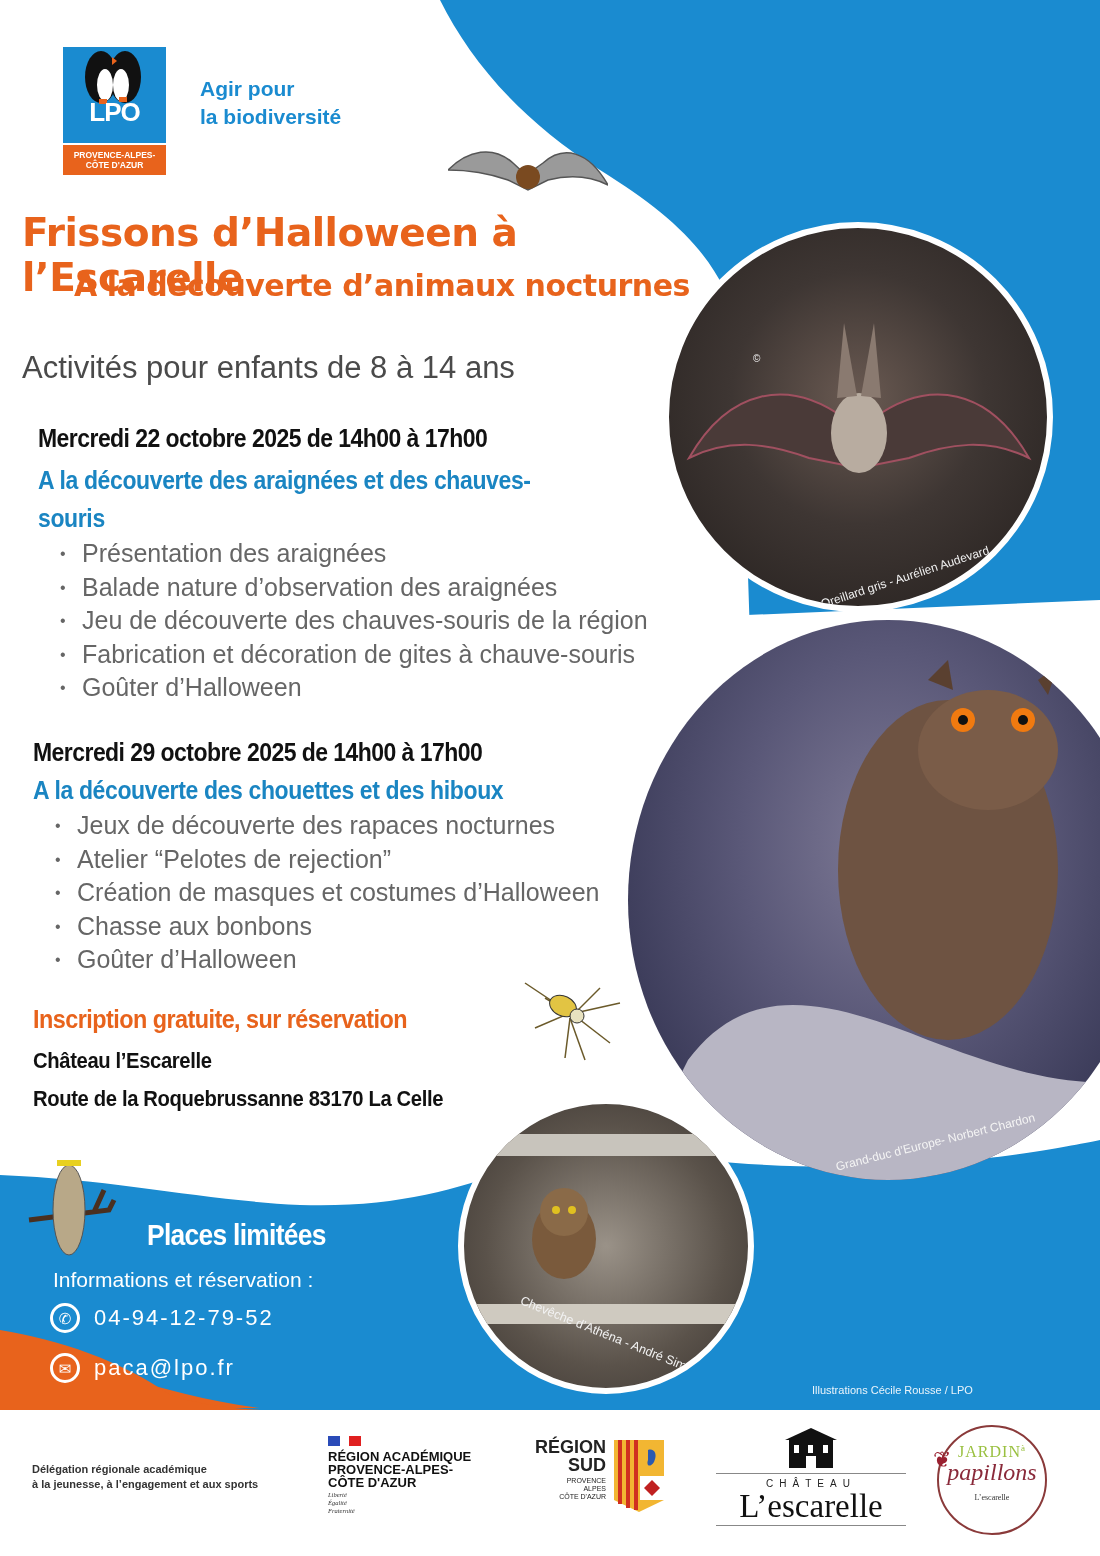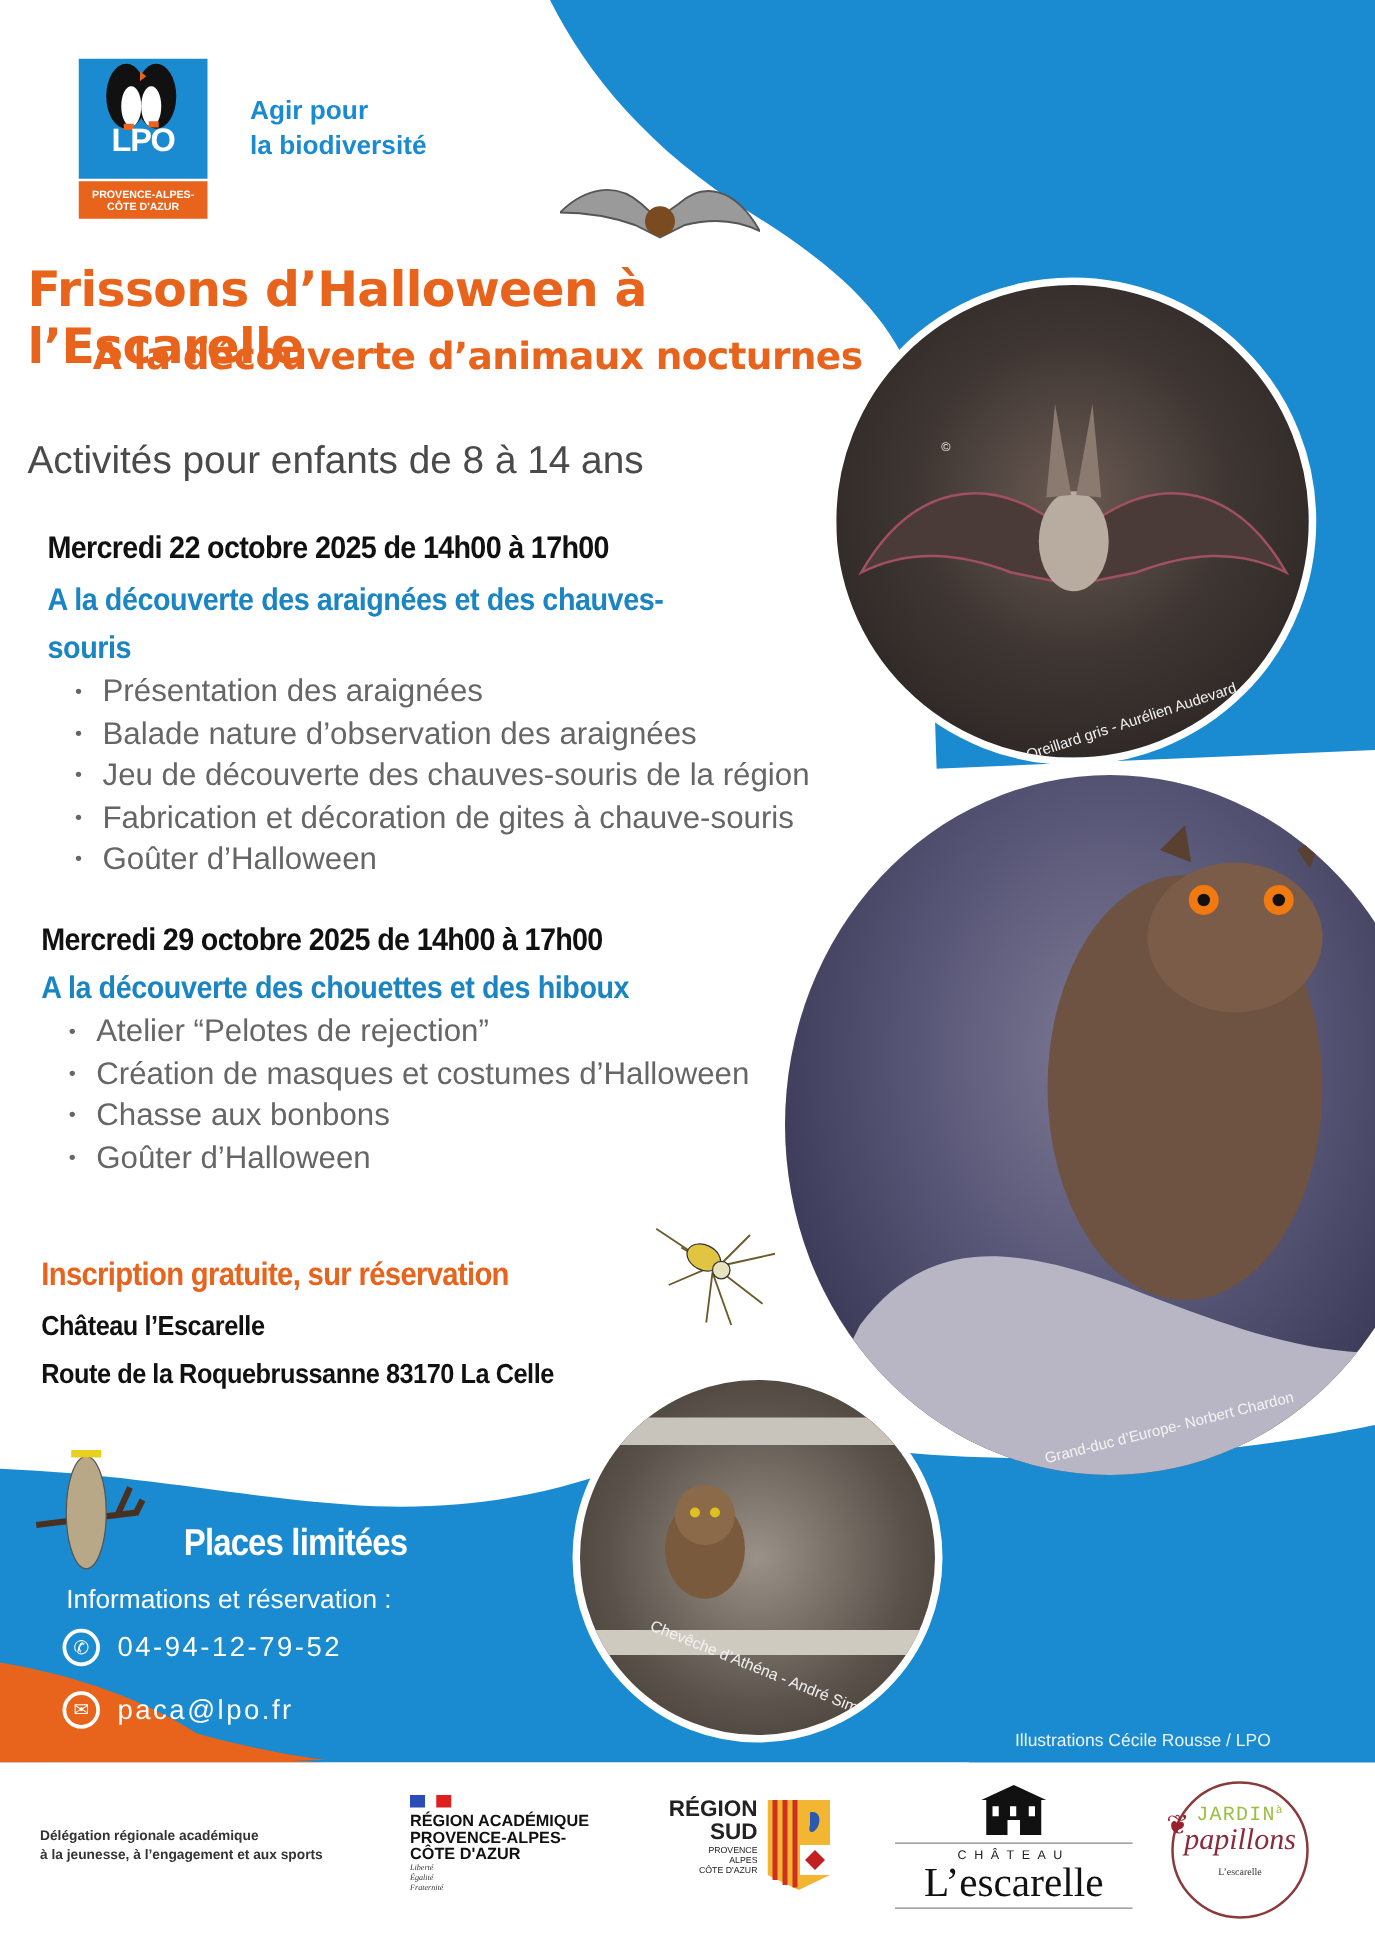--- a/index.html
+++ b/index.html
@@ -19,21 +19,21 @@
   .theme { color:#1a85c2; font-weight:bold; font-size:25px; letter-spacing:-0.4px; transform:scaleX(0.92); transform-origin:left; }
   ul.acts { margin:0; padding:0; list-style:none; }
   ul.acts li { color:#666; font-size:25px; line-height:33.5px; position:relative; padding-left:26px; }
   ul.acts li::before { content:"•"; position:absolute; left:4px; color:#666; font-size:16px; }
   .inscription { left:33px; top:1004px; color:#e8631c; font-weight:bold; font-size:26px; letter-spacing:-0.6px; transform:scaleX(0.9); transform-origin:left; }
   .venue { color:#111; font-weight:bold; font-size:22px; letter-spacing:-0.4px; transform:scaleX(0.92); transform-origin:left; }
   .places { left:147px; top:1218px; color:#fff; font-weight:bold; font-size:30px; letter-spacing:-0.8px; transform:scaleX(0.88); transform-origin:left; }
   .info { left:53px; top:1268px; color:#fff; font-size:21px; }
   .contact { color:#fff; font-size:22px; letter-spacing:2px; }
   .circle-icon { width:30px; height:30px; border:3px solid #fff; border-radius:50%; box-sizing:border-box; color:#fff; text-align:center; font-size:15px; line-height:25px; }
-  .credit { left:812px; top:1384px; color:#eaf4fb; font-size:14px; }
+  .credit { left:812px; top:1384px; color:#eaf4fb; font-size:11px; }
   .photo { border-radius:50%; overflow:hidden; border:6px solid #fff; box-sizing:border-box; }
   .caption { color:#f2f2f2; font-size:12px; white-space:nowrap; }
   .footer-text { font-size:11px; color:#333; line-height:15px; font-weight:bold; }
 </style>
 </head>
 <body>
 
 <svg id="bg-svg" viewBox="0 0 1100 1556">
   <path d="M440 0 C470 60 520 120 600 170 C680 220 720 260 740 330 L780 1556 L1100 1556 L1100 0 Z" fill="#1a8bd0"></path>
   <path d="M0 1175 C120 1180 200 1200 300 1205 C450 1210 520 1160 620 1130 C760 1090 900 1130 1100 1090 L1100 1410 L0 1410 Z" fill="#1a8bd0"></path>
@@ -85,20 +85,21 @@
     <li>Jeu de découverte des chauves-souris de la région</li>
     <li>Fabrication et décoration de gites à chauve-souris</li>
     <li>Goûter d’Halloween</li>
   </ul>
 </div>
 
 <div class="abs" style="left:33px;top:738px;width:620px">
   <div class="date">Mercredi 29 octobre 2025 de 14h00 à 17h00</div>
   <div class="theme" style="margin-top:6px;line-height:34px">A la découverte des chouettes et des hiboux</div>
   <ul class="acts" style="margin-left:18px;margin-top:2px">
+    <li>Jeux de découverte des rapaces nocturnes</li>
     <li>Atelier “Pelotes de rejection”</li>
     <li>Création de masques et costumes d’Halloween</li>
     <li>Chasse aux bonbons</li>
     <li>Goûter d’Halloween</li>
   </ul>
 </div>
 
 <div class="abs inscription">Inscription gratuite, sur réservation</div>
 <div class="abs venue" style="left:33px;top:1048px">Château l’Escarelle</div>
 <div class="abs venue" style="left:33px;top:1086px">Route de la Roquebrussanne 83170 La Celle</div>
@@ -228,19 +229,19 @@
     <rect x="42" y="17" width="5" height="8" fill="#fff"></rect>
     <rect x="25" y="28" width="10" height="12" fill="#fff"></rect>
   </svg>
   <div style="border-top:1px solid #888;margin-top:1px"></div>
   <div style="font-size:10px;letter-spacing:6px;color:#222;margin-top:4px">CHÂTEAU</div>
   <div style="font-family:'Liberation Serif',serif;font-size:33px;line-height:34px;color:#111">L’escarelle</div>
   <div style="border-top:1px solid #888;margin-top:2px"></div>
 </div>
 
 <div class="abs" style="left:937px;top:1425px;width:110px;height:110px;border:2px solid #8a3a3a;border-radius:50%;text-align:center;box-sizing:border-box">
-  <div style="color:#9ac040;font-size:16px;margin-top:16px;font-family:Liberation Mono, monospace;letter-spacing:1px">
+  <div style="color:#9ac040;font-size:16px;margin-top:16px;font-family:Liberation Serif, serif;letter-spacing:1px">
     <span>JARDIN</span><sup style="font-size:9px">à</sup>
   </div>
   <div style="color:#8a2a3a;font-size:24px;line-height:22px;font-family:'Liberation Serif',serif;font-style:italic">papillons</div>
   <div style="color:#333;font-size:8px;margin-top:10px;font-family:'Liberation Serif',serif">L’escarelle</div>
   <span class="abs" style="left:-6px;top:20px;color:#9a2030;font-size:22px">❦</span>
 </div>
 
 </body></html>

